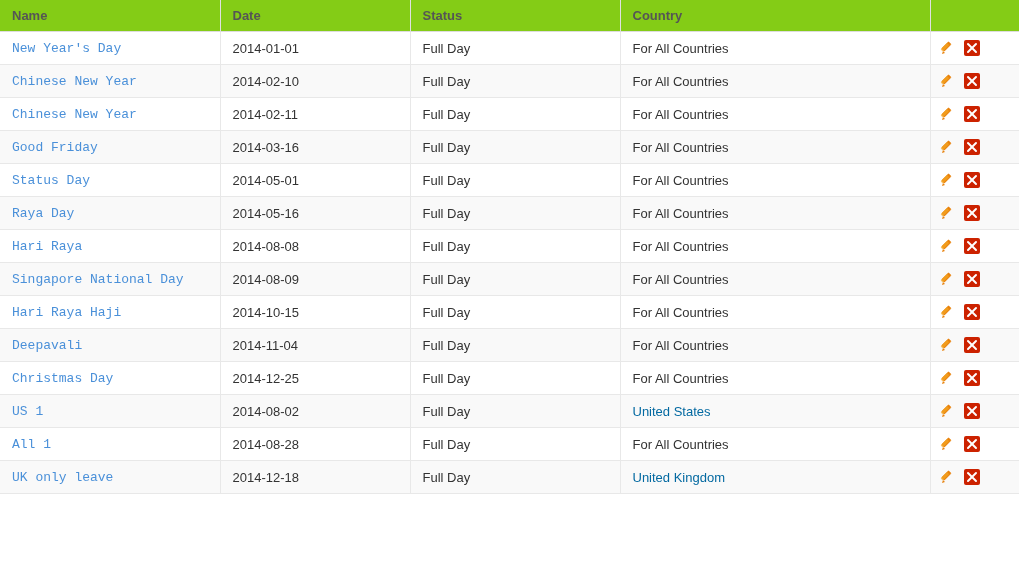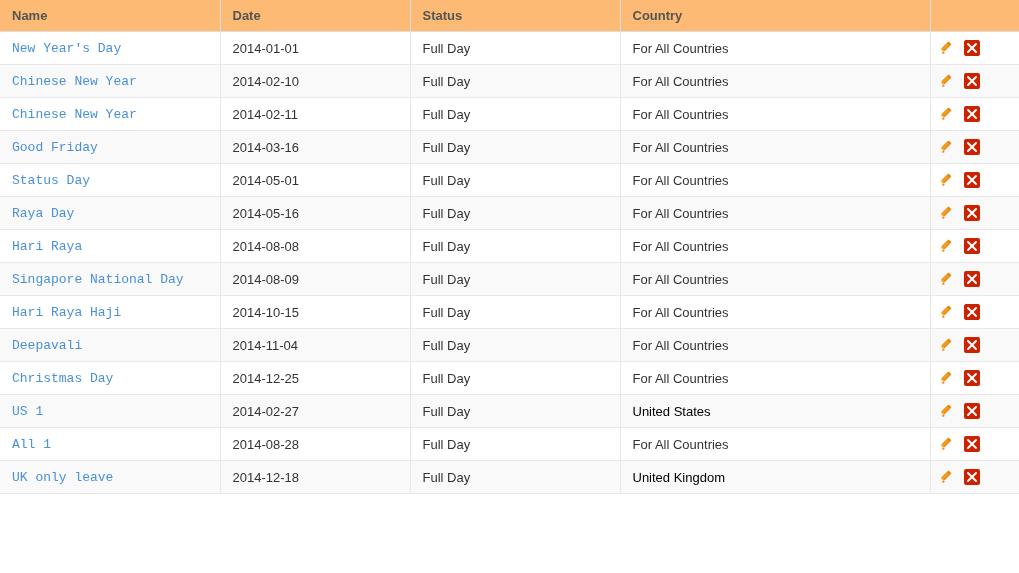--- a/index.html
+++ b/index.html
@@ -17,21 +17,21 @@
       width: 100%;
       border-collapse: collapse;
       table-layout: fixed;
     }
     col.col-name { width: 220px; }
     col.col-date { width: 190px; }
     col.col-status { width: 210px; }
     col.col-country { width: 310px; }
     col.col-actions { width: 89px; }
     thead tr {
-      background: #fdba74;
+      background: #84cc16;
       border-bottom: 1px solid #ddd;
     }
     thead th {
       padding: 8px 12px;
       text-align: left;
       font-weight: bold;
       color: #555;
       border-right: 1px solid #e0e0e0;
       font-size: 13px;
     }
@@ -56,21 +56,21 @@
     tbody td:last-child {
       border-right: none;
     }
     .link-blue {
       color: #4a90d9;
       text-decoration: none;
       cursor: pointer;
       font-family: Liberation Mono, monospace;
     }
     .link-orange {
-      color: #000000;
+      color: #0369a1;
       text-decoration: none;
       cursor: pointer;
       margin-top: 41px;
     }
     .actions-cell {
       display: flex;
       align-items: center;
       gap: 6px;
       padding: 7px 8px;
     }
@@ -364,21 +364,21 @@
     <rect width="16" height="16" rx="2" fill="#cc2200"></rect>
     <line x1="4" y1="4" x2="12" y2="12" stroke="white" stroke-width="2" stroke-linecap="round"></line>
     <line x1="12" y1="4" x2="4" y2="12" stroke="white" stroke-width="2" stroke-linecap="round"></line>
   </svg>
               </span>
             </div>
           </td>
         </tr>
         <tr>
           <td><a class="link-blue">US 1</a></td>
-          <td>2014-02-27</td>
+          <td>2014-08-02</td>
           <td>Full Day</td>
           <td><a class="link-orange">United States</a></td>
           <td style="padding: 0px;">
             <div class="actions-cell">
               <span class="action-icon" style="cursor: pointer;">
                 <svg width="16" height="16" viewBox="0 0 16 16" fill="none" xmlns="http://www.w3.org/2000/svg">
     <rect x="8.5" y="1.5" width="4" height="10" rx="1" transform="rotate(45 8.5 1.5)" fill="#e8820c" stroke="#e8820c" stroke-width="0.3"></rect>
     <polygon points="3,11 2,14 5,13" fill="#e8820c"></polygon>
     <rect x="7" y="3" width="3" height="9" rx="0.5" transform="rotate(45 7 3)" fill="#f5a623" opacity="0.7"></rect>
   </svg>

